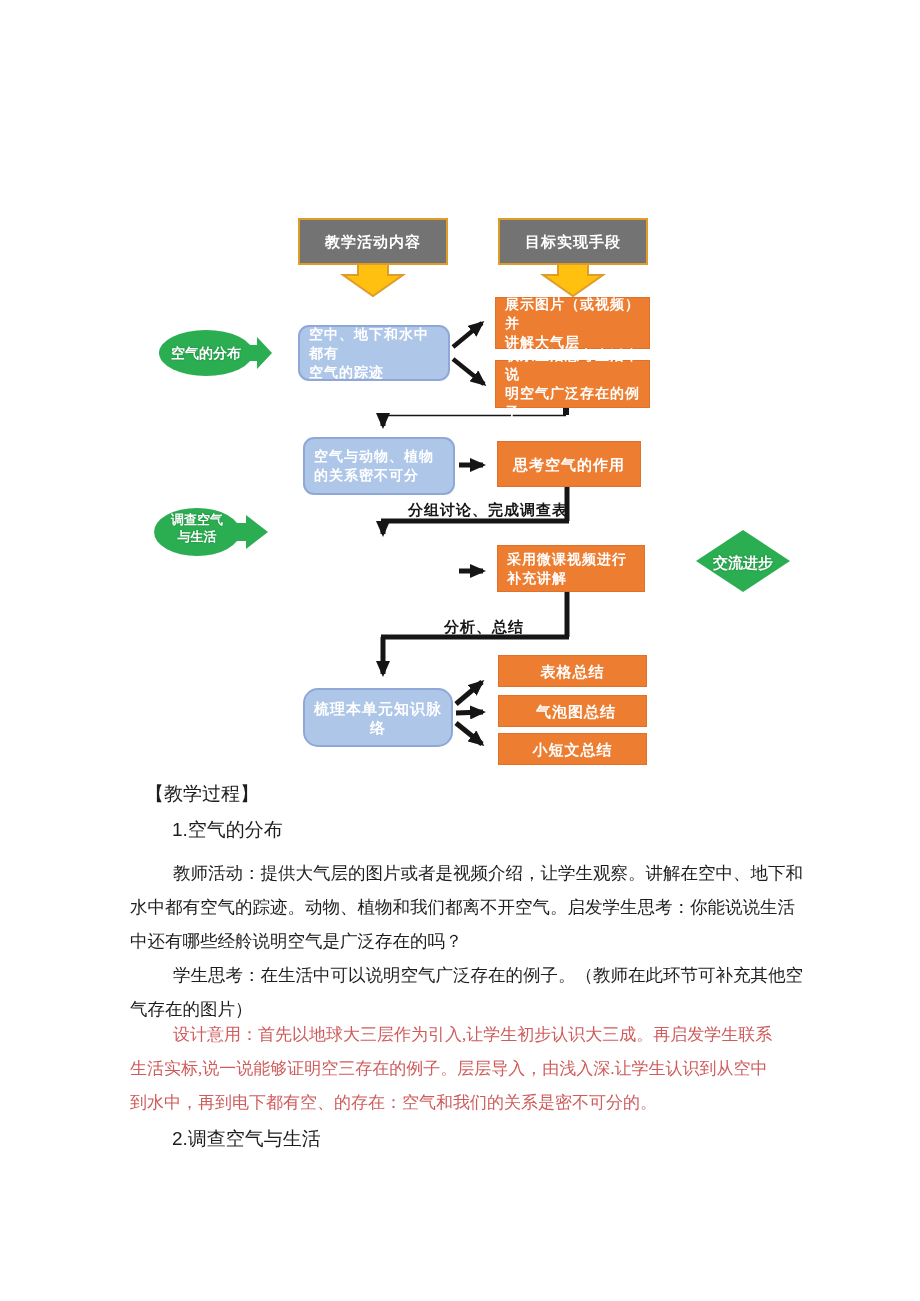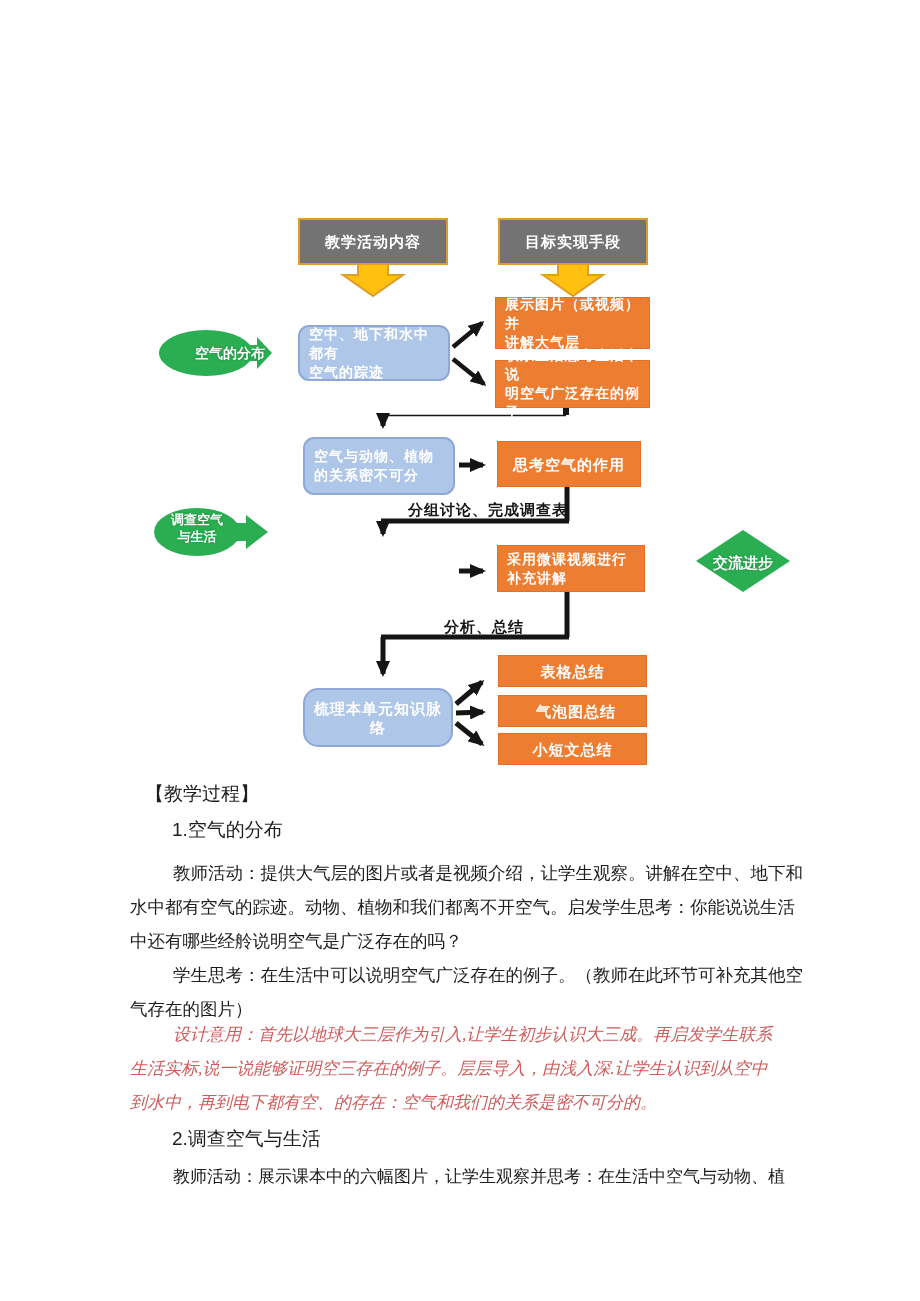--- a/index.html
+++ b/index.html
@@ -110,21 +110,21 @@
   <div class="box orange center" style="left:498px;top:655px;width:149px;height:32px;font-size:15px;">
     <span>表格总结</span>
   </div>
   <div class="box orange center" style="left:498px;top:695px;width:149px;height:32px;font-size:15px;padding-left:16px;">
     <span>气泡图总结</span>
   </div>
   <div class="box orange center" style="left:498px;top:733px;width:149px;height:32px;font-size:15px;">
     <span>小短文总结</span>
   </div>
 
-  <div class="g-text" style="left:160px;top:345px;width:92px;font-size:14px;padding-left:24px;">空气的分布</div>
+  <div class="g-text" style="left:160px;top:345px;width:92px;font-size:14px;">空气的分布</div>
   <div class="g-text" style="left:157px;top:511px;width:80px;font-size:13px;line-height:17px;">
     <div>调查空气</div>
     <div>与生活</div>
   </div>
   <div class="g-text" style="left:699px;top:554px;width:88px;font-size:15px;">交流进步</div>
 
   <div class="fc-label" style="left:400px;top:501px;width:176px;">分组讨论、完成调查表</div>
   <div class="fc-label" style="left:436px;top:618px;width:96px;">分析、总结</div>
 
   <div class="doc serif" style="left:145px;top:781px;font-size:19px;">【教学过程】</div>
@@ -135,25 +135,22 @@
     <div class="dline indent">教师活动：提供大气层的图片或者是视频介绍，让学生观察。讲解在空中、地下和</div>
     <div class="dline">水中都有空气的踪迹。动物、植物和我们都离不开空气。启发学生思考：你能说说生活</div>
     <div class="dline">中还有哪些经舲说明空气是广泛存在的吗？</div>
   </div>
 
   <div class="doc serif" style="left:130px;top:958px;">
     <div class="dline indent">学生思考：在生活中可以说明空气广泛存在的例子。（教师在此环节可补充其他空</div>
     <div class="dline">气存在的图片）</div>
   </div>
 
-  <div class="doc serif red" style="left:130px;top:1018px;font-style:italic;">
+  <div class="doc serif red" style="left:130px;top:1018px;">
     <div class="dline indent">设计意用：首先以地球大三层作为引入,让学生初步认识大三成。再启发学生联系</div>
     <div class="dline">生活实标,说一说能够证明空三存在的例子。层层导入，由浅入深.让学生认识到从空中</div>
     <div class="dline">到水中，再到电下都有空、的存在：空气和我们的关系是密不可分的。</div>
   </div>
 
   <div class="doc heiti" style="left:172px;top:1126px;font-size:19px;">2.调查空气与生活</div>
 
-  <div class="doc heiti" style="left:130px;top:1160px;font-size:17px;">
-    <div class="dline indent" style="height:34px;line-height:34px;">教师活动：展示课本中的六幅图片，让学生观察并思考：在生活中空气与动物、植</div>
-  </div>
 
 </div>
 
 </body></html>

